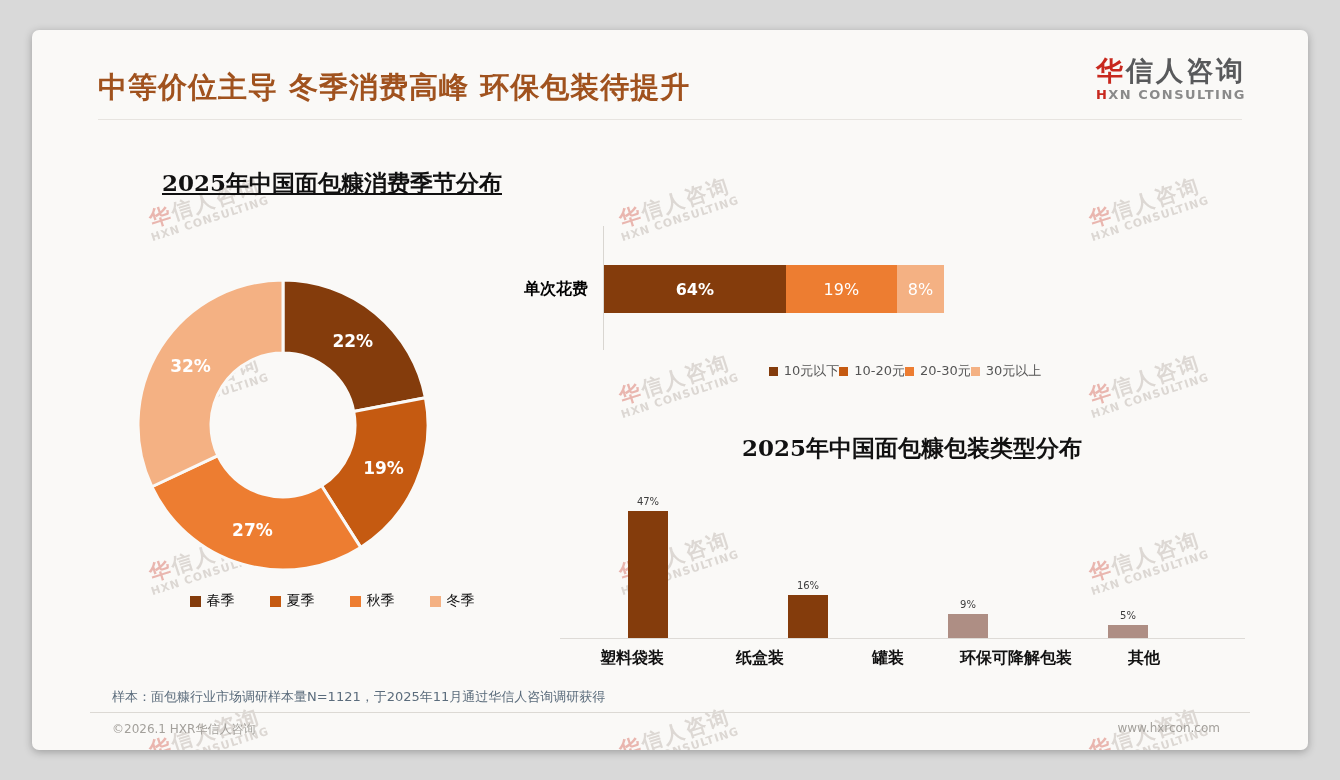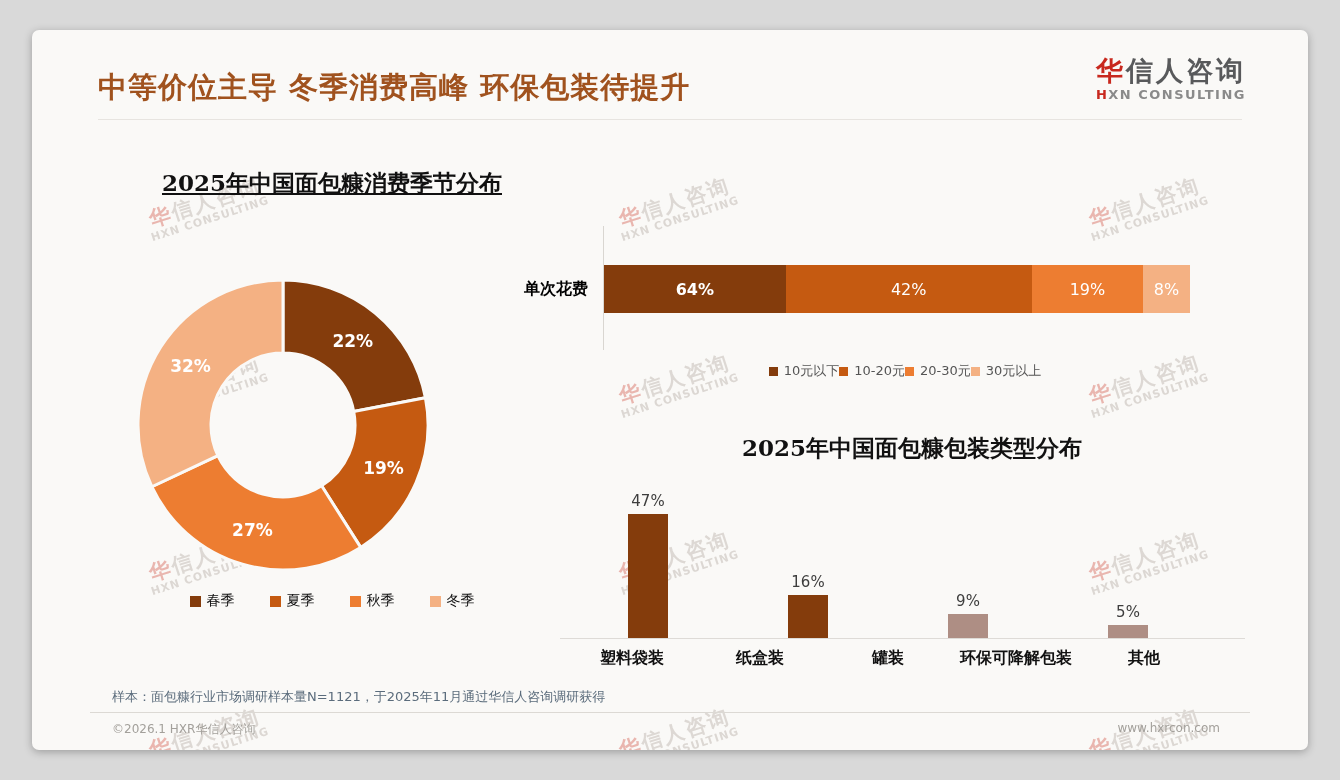--- a/index.html
+++ b/index.html
@@ -61,21 +61,21 @@
   #stack-bar{position:absolute;left:572px;top:235px;width:586px;height:48px;display:flex;z-index:2;}
   .seg{height:100%;display:flex;align-items:center;justify-content:center;}
   .seg-label{color:#fff;font-size:16px;}
   .seg:first-child .seg-label{font-weight:700;}
   #stack-legend{left:580px;width:586px;top:332px;}
   #stack-legend .legend-swatch{width:9px;height:9px;}
   #stack-legend .legend-text{font-size:13px;color:#555;}
   
   #pack-plot{position:absolute;left:536px;top:462px;width:640px;height:146px;display:flex;z-index:2;}
   .pack-col{flex:1;display:flex;flex-direction:column;align-items:center;justify-content:flex-end;}
-  .pack-value{font-size:15px;color:#3d3d3d;margin-bottom:4px;}
+  .pack-value{font-size:10px;color:#3d3d3d;margin-bottom:4px;}
   .pack-bar{width:40px;}
   #pack-baseline{position:absolute;left:528px;top:608px;width:685px;height:1px;background:#dedbd7;z-index:2;}
   #pack-cats{position:absolute;left:536px;top:618px;width:640px;display:flex;z-index:3;}
   .pack-cat{flex:1;text-align:center;font-size:16px;font-weight:600;color:#111;}
   
   .sample-note{position:absolute;left:80px;top:658px;font-size:13px;color:#5b6c7c;z-index:3;}
   .footer-rule{position:absolute;left:58px;right:58px;top:682px;height:1px;background:#dcd9d4;z-index:3;}
   .copyright{position:absolute;left:80px;top:691px;font-size:12px;color:#a3a09b;z-index:3;}
   .website{position:absolute;right:88px;top:691px;font-size:12px;color:#a3a09b;z-index:3;}
 </style>
@@ -171,23 +171,20 @@
         <span class="legend-text">冬季</span>
       </span>
     </div>
 
   <div id="stack-axis"></div>
   <div id="stack-cat-label">单次花费</div>
   <div id="stack-bar">
       <div class="seg" style="width: 31%; background: rgb(132, 60, 12);">
         <span class="seg-label">64%</span>
       </div>
-      <div class="seg" style="width: 42%; background: rgb(197, 90, 17);">
-        <span class="seg-label">42%</span>
-      </div>
       <div class="seg" style="width: 19%; background: rgb(237, 125, 49);">
         <span class="seg-label">19%</span>
       </div>
       <div class="seg" style="width: 8%; background: rgb(244, 177, 131);">
         <span class="seg-label">8%</span>
       </div>
     </div>
   <div class="legend" id="stack-legend">
       <span class="legend-item">
         <span class="legend-swatch" style="background: rgb(132, 60, 12);"></span>

